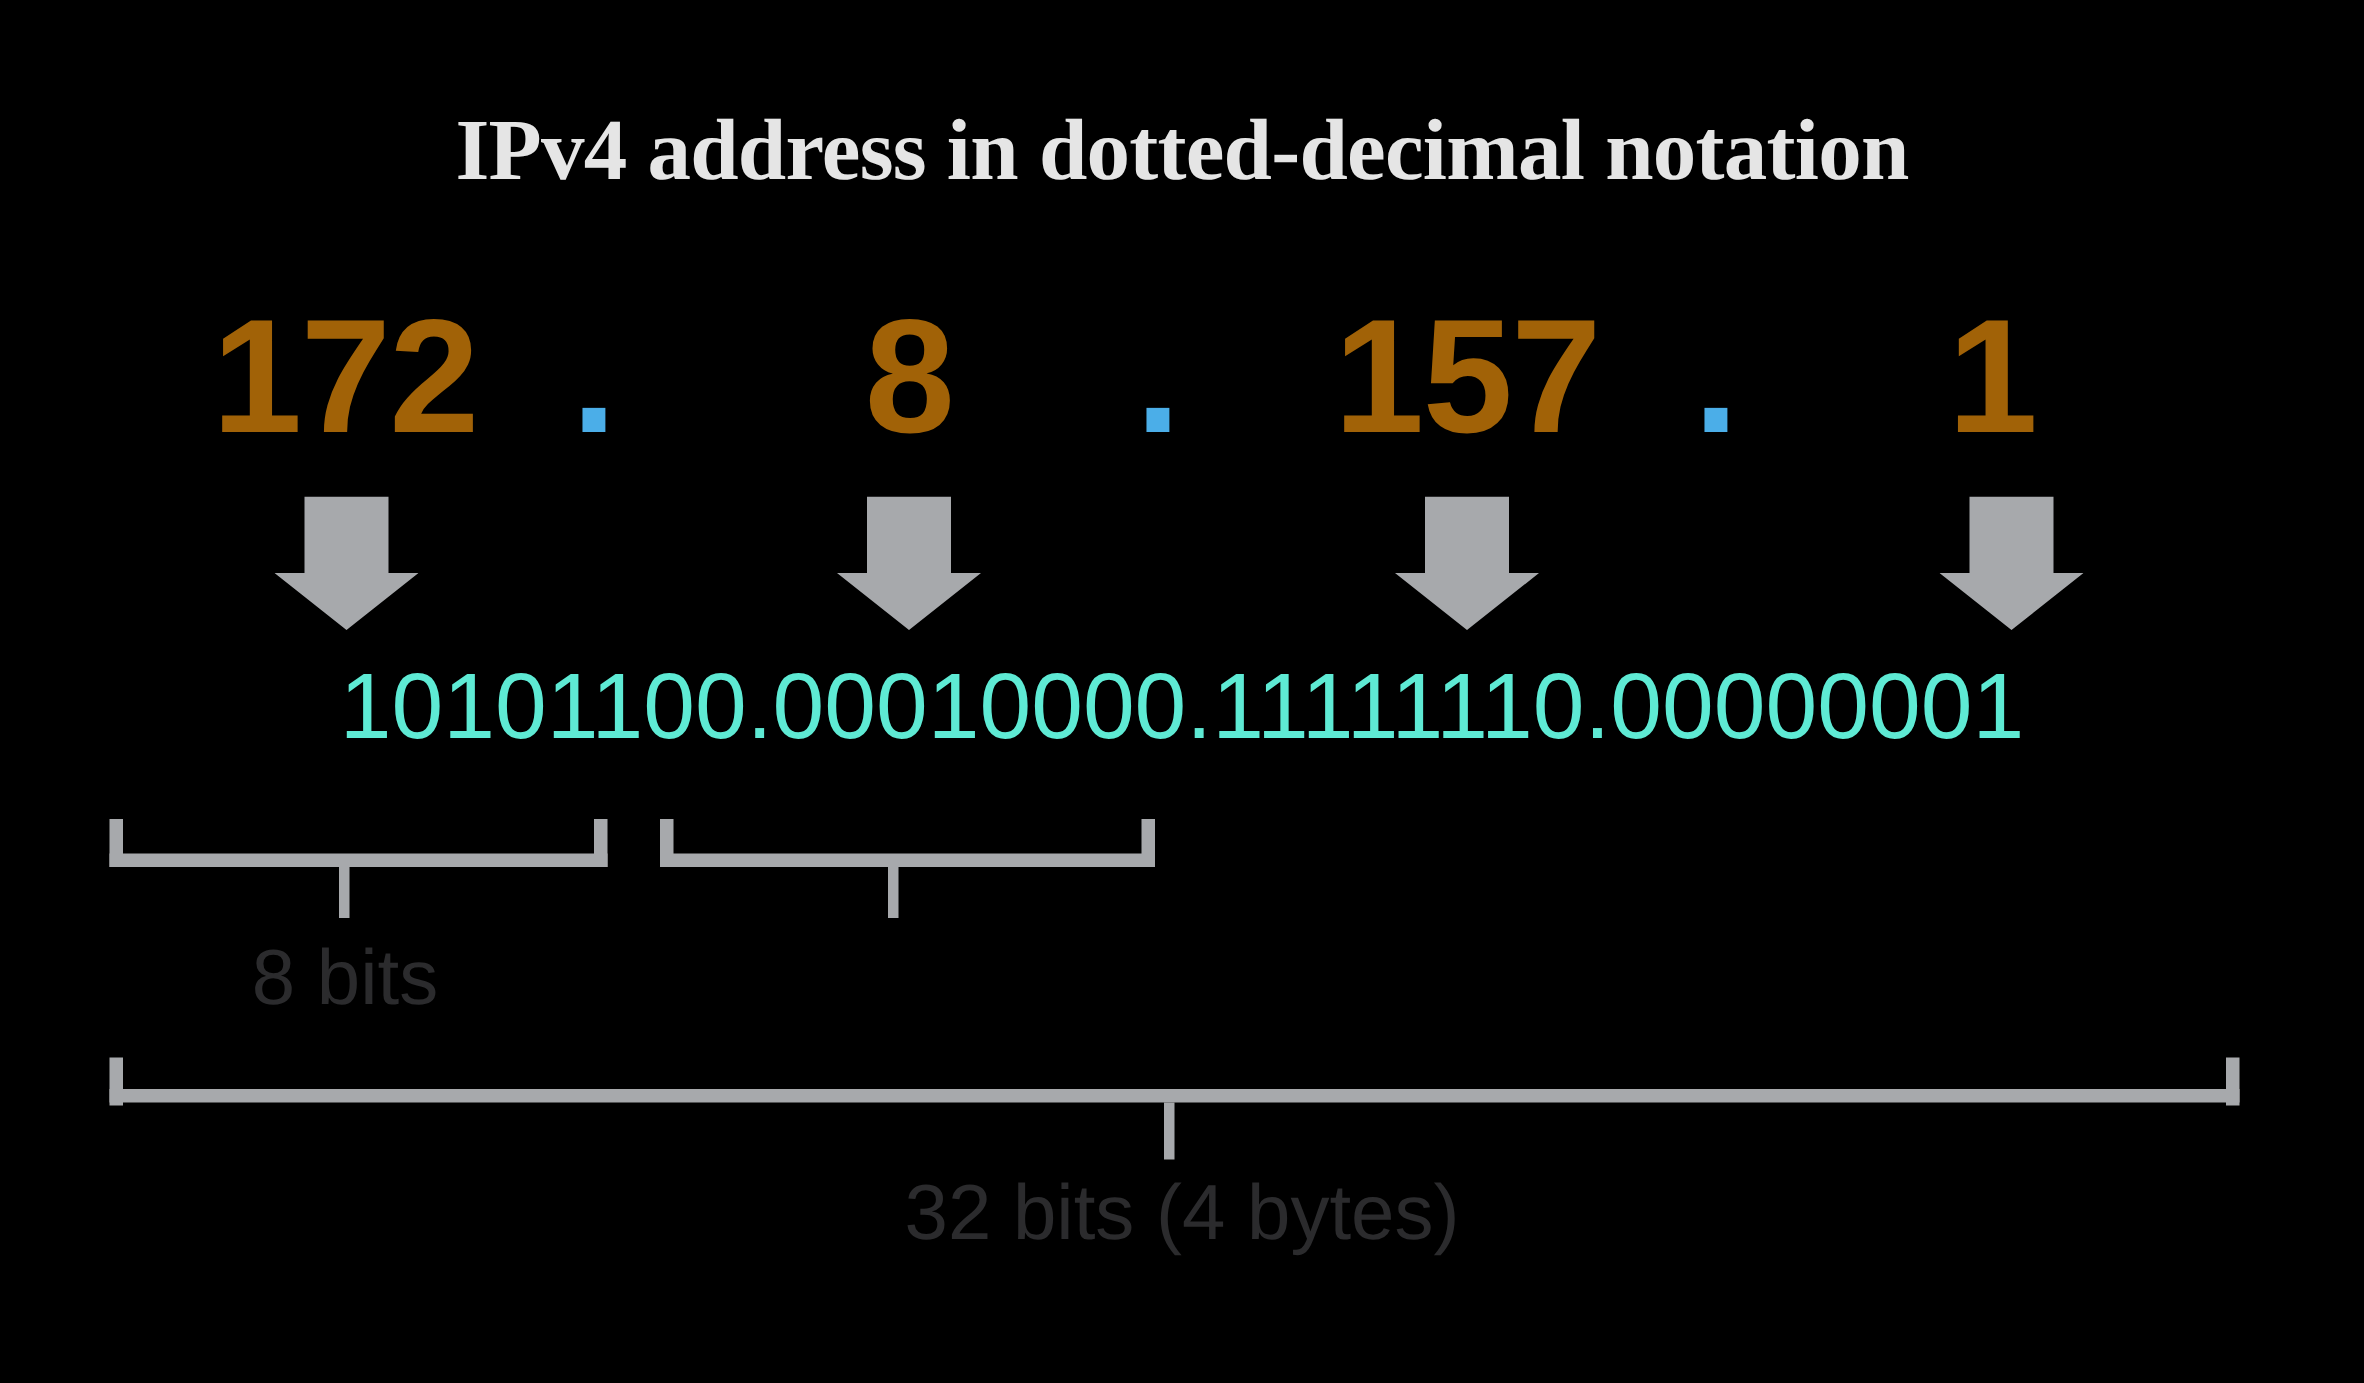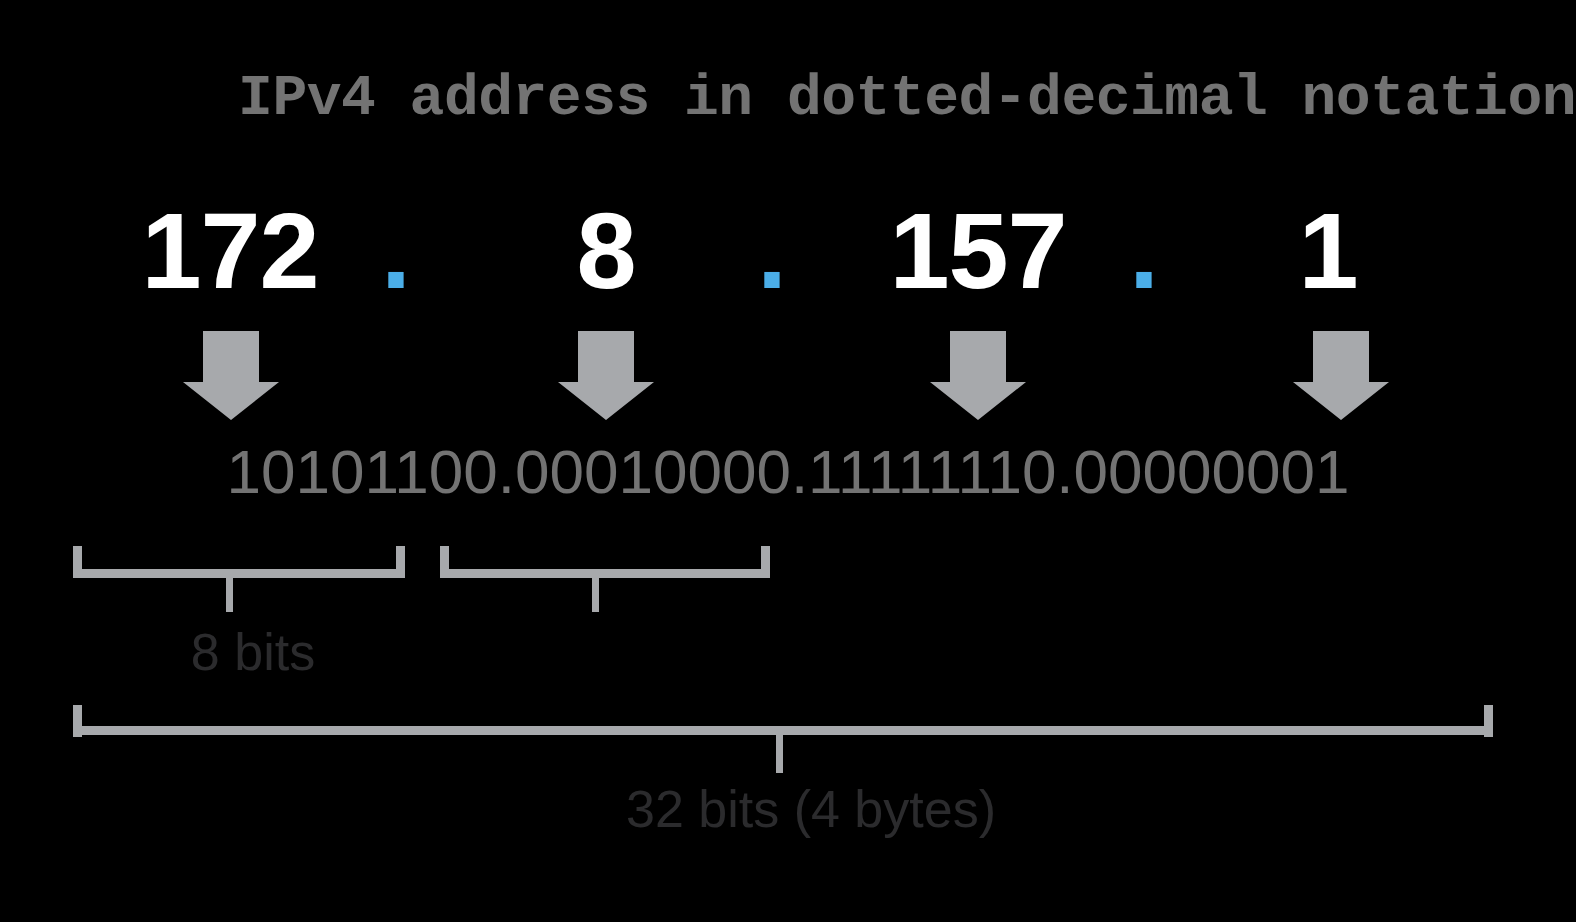--- a/index.html
+++ b/index.html
@@ -16,46 +16,46 @@
     font-family: "Liberation Sans", sans-serif;
     -webkit-font-smoothing: antialiased;
   }
 
   
   #title {
     position: absolute;
     left: 0;
     top: 66px;
     width: 1576px;
-    text-align: right;
-    font-family: Liberation Mono, monospace;
+    text-align: center;
+    font-family: Liberation Serif, serif;
     font-size: 58px;
     font-weight: bold;
-    color: #737373;
+    color: #e5e5e5;
     letter-spacing: -0.5px;
     white-space: nowrap;
   }
 
   
   #decimal-row {
     position: absolute;
     left: 0;
     top: 196px;
     width: 1576px;
     height: 120px;
   }
   .dec-octet {
     position: absolute;
     top: 0;
     width: 240px;
     text-align: center;
     font-family: "Liberation Sans", sans-serif;
     font-size: 108px;
     font-weight: bold;
-    color: #ffffff;
+    color: #a16207;
     line-height: 110px;
     letter-spacing: -1px;
   }
   .dec-dot {
     position: absolute;
     top: 0;
     width: 60px;
     text-align: center;
     font-family: "Liberation Sans", sans-serif;
     font-size: 108px;
@@ -87,21 +87,21 @@
   
   #binary-row {
     position: absolute;
     left: 0;
     top: 437px;
     width: 1576px;
     text-align: center;
     font-family: "Liberation Sans", sans-serif;
     font-size: 62px;
     font-weight: normal;
-    color: #737373;
+    color: #5eead4;
     letter-spacing: 0px;
     white-space: nowrap;
     line-height: 70px;
   }
 
   
   .bracket {
     position: absolute;
     height: 32px;
   }
@@ -138,21 +138,20 @@
   #stem-octet-2 { left: 592px; top: 578px;  height: 34px; }
   #stem-full    { left: 776px; top: 735px;  height: 38px; }
 
   
   .caption {
     position: absolute;
     font-family: "Liberation Sans", sans-serif;
     font-weight: normal;
     color: #2b2b2d;
     white-space: nowrap;
-    padding-left: 23px;
   }
   #label-8bits {
     left: 0px;
     top: 622px;
     width: 460px;
     text-align: center;
     font-size: 52px;
     line-height: 60px;
   }
   #label-32bits {

